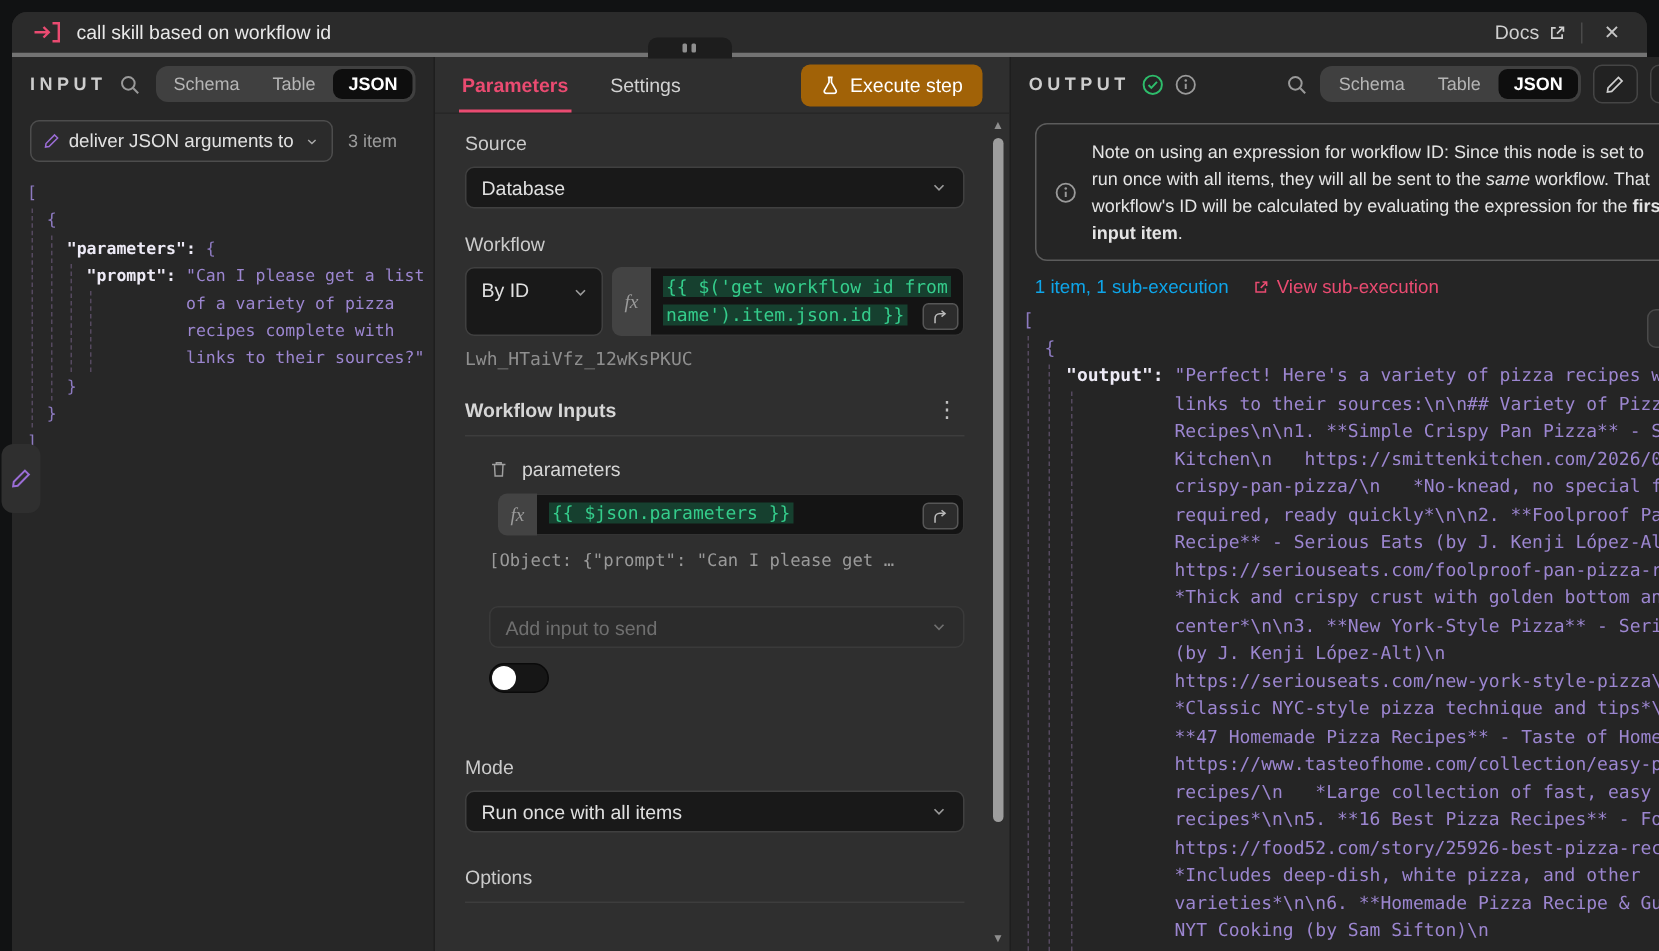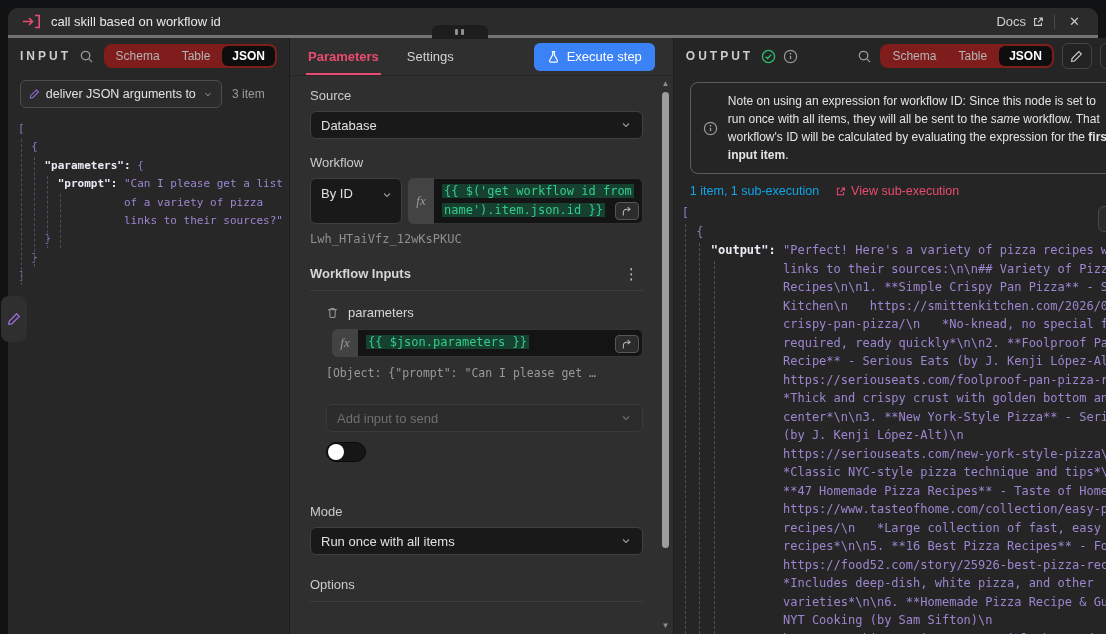--- a/index.html
+++ b/index.html
@@ -22,21 +22,21 @@
   .panels { flex:1; display:flex; min-height:0; }
   .input-panel  { width:282px; flex:none; background:#272727; border-right:1px solid #1e1e1e;
                   display:flex; flex-direction:column; position:relative; }
   .param-panel  { flex:1; background:#2f2f2f; border-right:1px solid #1e1e1e;
                   display:flex; flex-direction:column; position:relative; }
   .output-panel { width:468px; flex:none; background:#252525; display:flex; flex-direction:column; position:relative; }
 
   .panel-head { height:36px; flex:none; display:flex; align-items:center; padding:0 12px; gap:8px; }
   .ptitle { font-size:12px; font-weight:bold; letter-spacing:3px; color:#cdcdcd; }
 
-  .seg { background:#7f1d1d; border-radius:8px; padding:2px; display:flex; gap:2px; }
+  .seg { background:#404040; border-radius:8px; padding:2px; display:flex; gap:2px; }
   .seg .tab { font-size:12px; color:#b5b5b5; padding:3px 10px; border-radius:6px; white-space:nowrap; }
   .seg .tab.active { background:#0e0e0e; color:#ffffff; font-weight:700; }
   .ml-auto { margin-left:auto; }
 
   
   .run-row { display:flex; align-items:center; padding:6px 12px 4px; gap:10px; flex:none; }
   .run-select { display:flex; align-items:center; gap:6px; border:1px solid #4d4d4d; border-radius:6px;
                 height:28px; padding:0 8px; font-size:12.5px; color:#e2e2e2; max-width:202px; background:#2b2b2b; }
   .run-select .txt { white-space:nowrap; overflow:hidden; }
   .items { font-size:12px; color:#9c9c9c; }
@@ -53,21 +53,21 @@
               border-radius:8px; display:flex; align-items:center; justify-content:center; z-index:20; }
 
   
   .mini-tab { position:absolute; top:-13px; left:142px; width:56px; height:14px; background:#1d1d1d;
               border-radius:6px 6px 0 0; display:flex; align-items:center; justify-content:center; }
   .param-tabs { height:38px; flex:none; display:flex; align-items:center; padding:0 18px; gap:28px;
                 border-bottom:1px solid #272727; }
   .ptab { font-size:13px; color:#d2d2d2; position:relative; }
   .ptab.active { color:#ea4b71; font-weight:600; }
   .ptab.active::after { content:""; position:absolute; left:-2px; right:-2px; bottom:-11px; height:2px; background:#ea4b71; }
-  .execute-btn { margin-left:auto; background:#3b82f6; height:28px; border-radius:6px; display:flex;
+  .execute-btn { margin-left:auto; background:#a16207; height:28px; border-radius:6px; display:flex;
                  align-items:center; gap:7px; padding:0 13px; color:#fff; font-size:13px; }
 
   .param-body { flex:1; overflow:hidden; padding:10px 30px 0 20px; position:relative; }
   .flabel { font-size:13px; color:#cbcbcb; margin:16px 0 8px; }
   .flabel.first { margin-top:2px; }
   .sel { height:28px; background:#191919; border:1px solid #404040; border-radius:6px; display:flex;
          align-items:center; justify-content:space-between; padding:0 10px; font-size:13px; color:#e0e0e0; }
   .sel.disabled { background:#2c2c2c; border-color:#3a3a3a; color:#6f6f6f; }
 
   .wf-row { display:flex; }
@@ -186,20 +186,21 @@
       <div class="code input-code">
         <div class="guide" style="left:13px; top:27px; height:146px;"></div>
         <div class="guide" style="left:26px; top:45px; height:110px;"></div>
         <div class="guide" style="left:39px; top:64px; height:72px;"></div>
         <div class="guide" style="left:52px; top:82px; height:54px;"></div>
       <div class="code-line"><span class="jb">[</span></div>
           <div class="code-line"><span class="jb">  {</span></div>
           <div class="code-line"><span class="jk">    "parameters":</span><span class="jb"> {</span></div>
           <div class="code-line"><span class="jk">      "prompt":</span><span class="jv"> "Can I please get a list</span></div>
           <div class="code-line"><span class="jv">                of a variety of pizza</span></div>
+          <div class="code-line"><span class="jv">                recipes complete with</span></div>
           <div class="code-line"><span class="jv">                links to their sources?"</span></div>
           <div class="code-line"><span class="jb">    }</span></div>
           <div class="code-line"><span class="jb">  }</span></div>
           <div class="code-line"><span class="jb">]</span></div>
         </div>
     </aside>
 
     <section class="param-panel">
       <div class="mini-tab">
         <svg width="12" height="8" viewBox="0 0 12 8">

